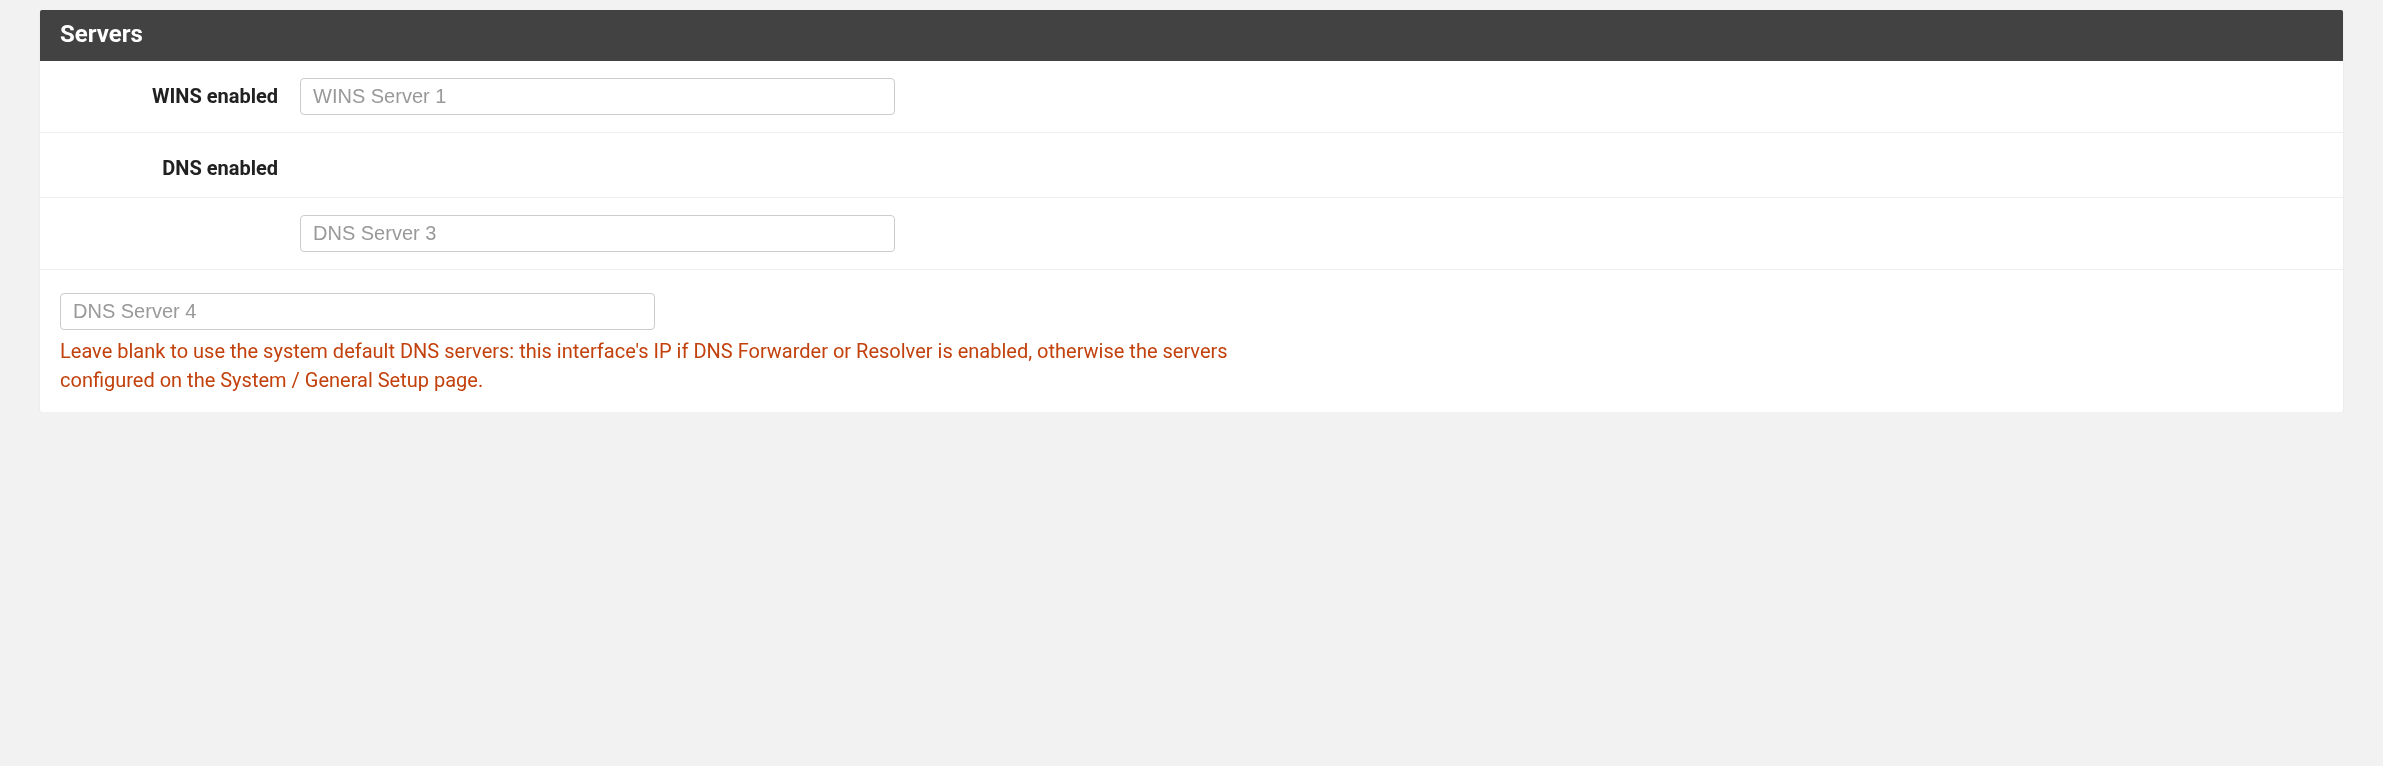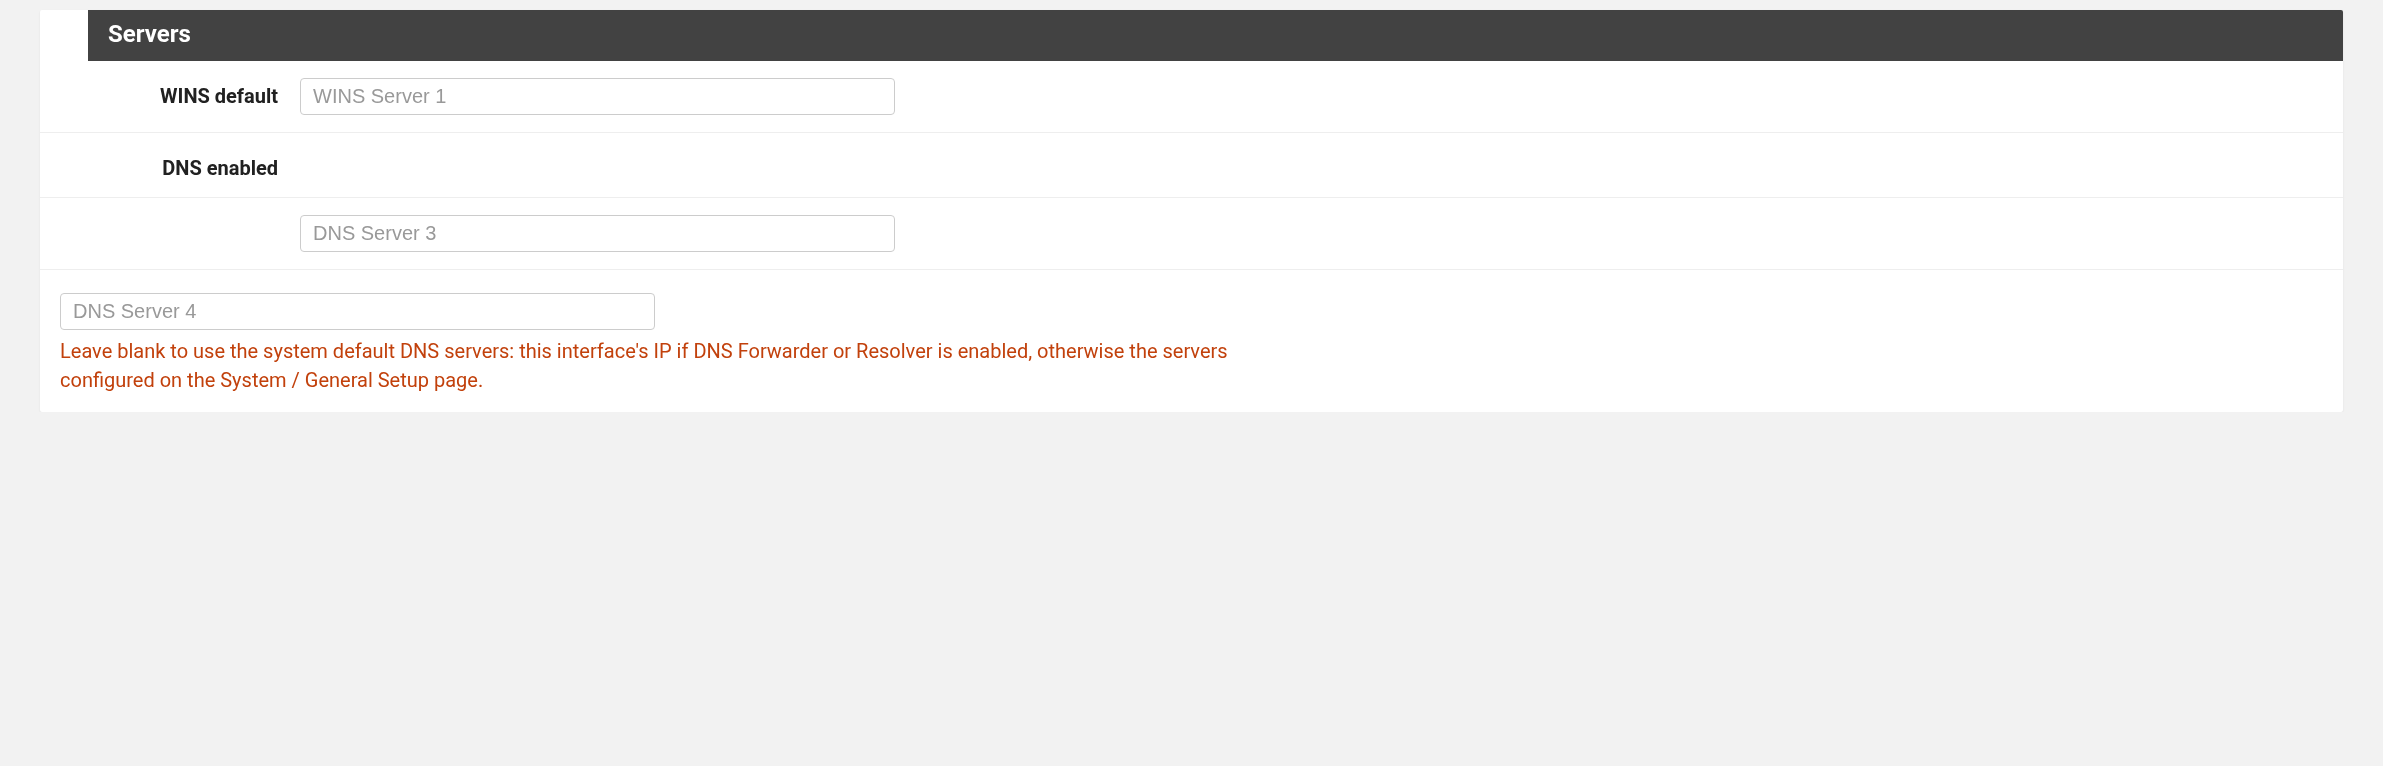--- a/index.html
+++ b/index.html
@@ -15,21 +15,20 @@
       box-shadow: 0 1px 2px rgba(0,0,0,0.08);
       overflow: hidden;
     }
     .panel-header {
       background: #424242;
       color: #ffffff;
       font-weight: 700;
       font-size: 24px;
       padding: 10px 16px 12px 20px;
       line-height: 1.2;
-      margin-left: 48px;
     }
     .form-row {
       display: flex;
       align-items: flex-start;
       border-bottom: 1px solid #eeeeee;
       padding: 17px 20px;
     }
     .form-row.no-border { border-bottom: none; flex-direction: column; }
     .form-label {
       width: 240px;
@@ -67,21 +66,21 @@
       max-width: 1230px;
     }
   </style>
 </head>
 <body>
 
 <div class="panel">
   <div class="panel-header">Servers</div>
 
   <div class="form-row">
-    <div class="form-label">WINS default</div>
+    <div class="form-label">WINS enabled</div>
     <div class="form-control-wrap">
       <input type="text" placeholder="WINS Server 1" style="">
     </div>
   </div>
 
 
   <div class="form-row">
     <div class="form-label">DNS enabled</div>
   </div>
 

